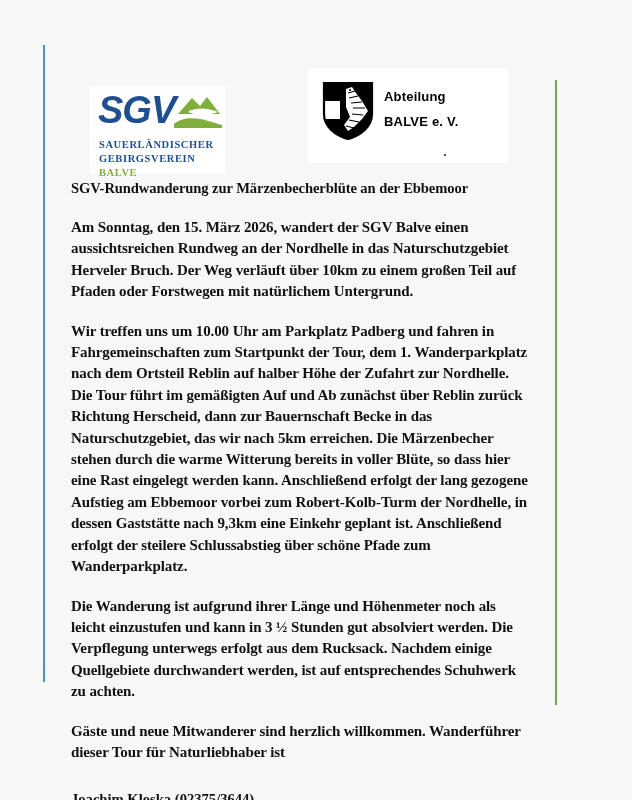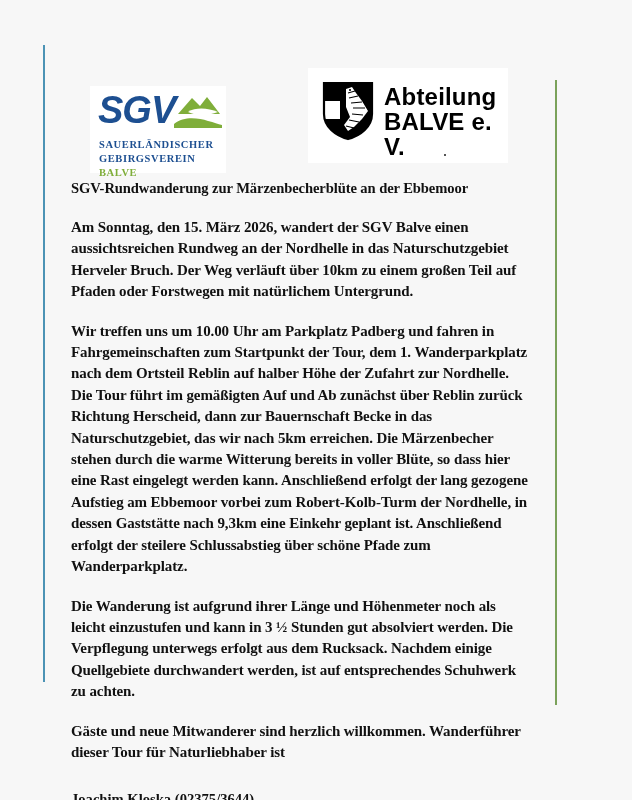--- a/index.html
+++ b/index.html
@@ -115,21 +115,21 @@
     top: 13px;
     width: 52px;
     height: 60px;
   }
   .balve-text {
     position: absolute;
     left: 76px;
     top: 16px;
     font-family: "Liberation Sans", "DejaVu Sans", sans-serif;
     font-weight: bold;
-    font-size: 24px;
+    font-size: 13px;
     line-height: 25px;
     color: #000000;
     letter-spacing: 0.2px;
   }
   .balve-dot {
     position: absolute;
     left: 136px;
     top: 86px;
     width: 2px;
     height: 2px;

